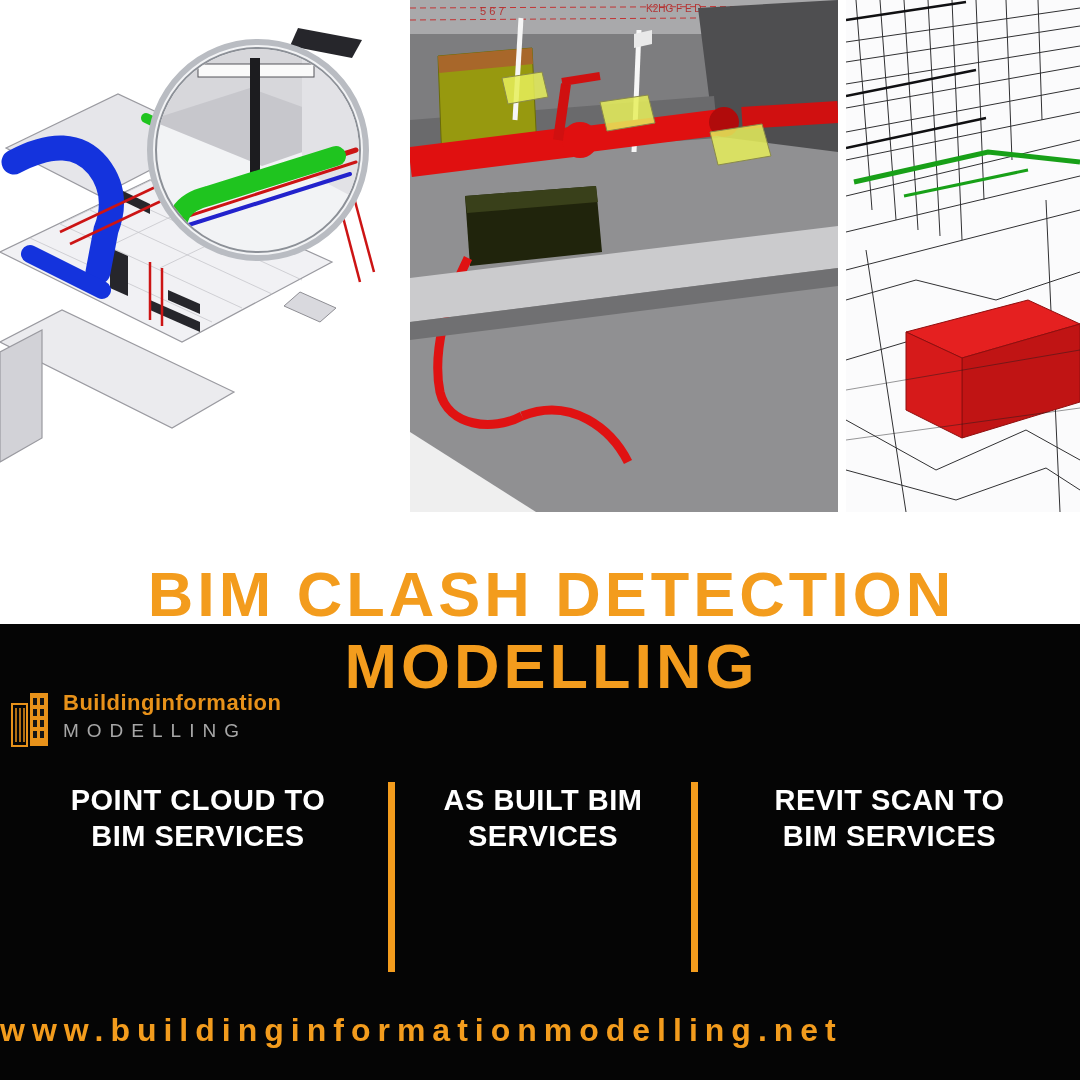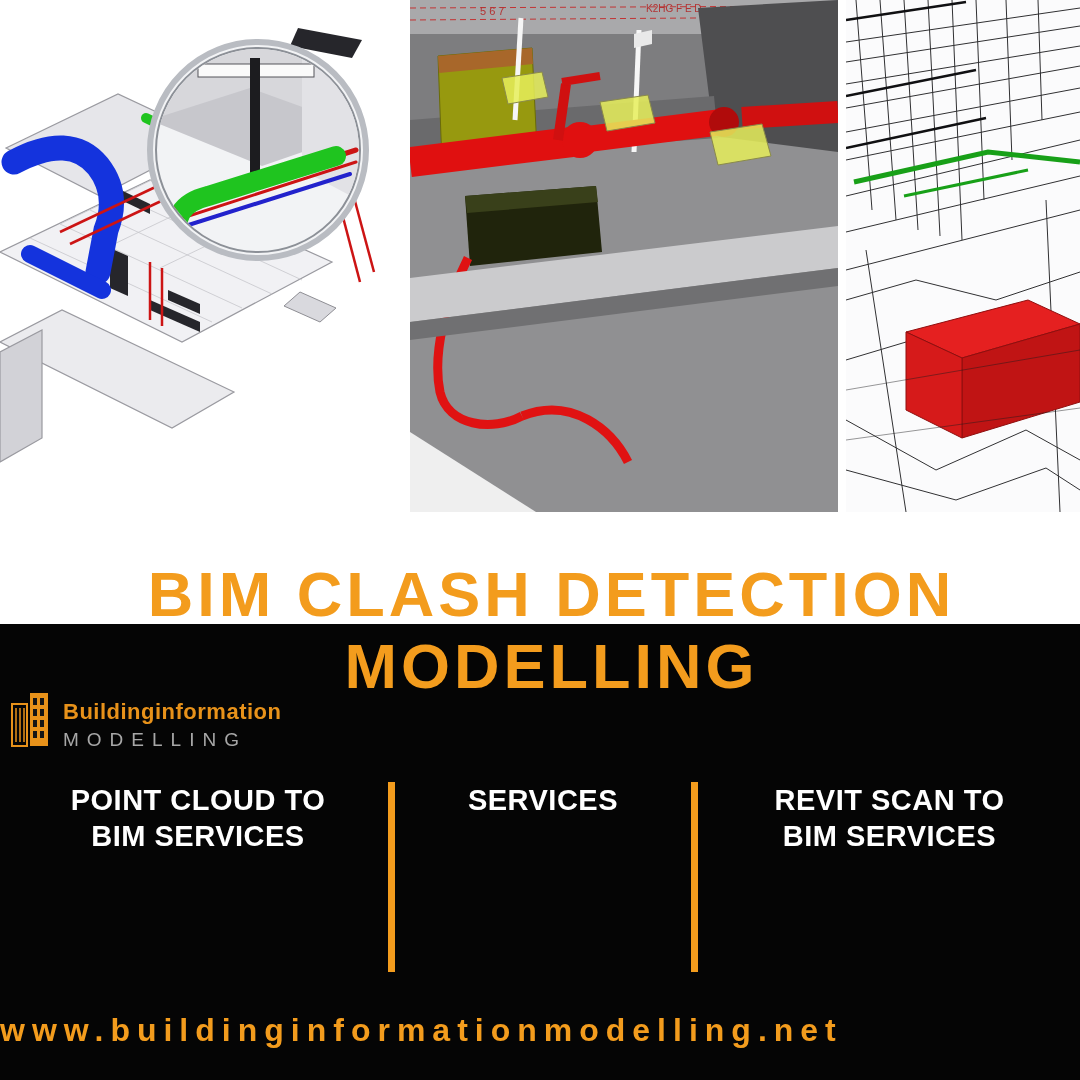--- a/index.html
+++ b/index.html
@@ -16,21 +16,21 @@
   .p-mid   { width:428px; }
   .p-right { width:234px; }
 
   
   .heading { position:absolute; top:558px; left:0; width:1080px; text-align:center;
              color:#F39C1D; font-weight:bold; font-size:63px; letter-spacing:4px; line-height:1.15;padding-left:23px; }
   .heading .hl { display:block; }
 
   
   .logo { position:absolute; top:690px; left:10px; display:flex; align-items:flex-start; gap:9px; }
-  .logo-text .l1 { color:#E8921A; font-size:22px; font-weight:bold; letter-spacing:0.5px;margin-top:9px; }
+  .logo-text .l1 { color:#E8921A; font-size:22px; font-weight:bold; letter-spacing:0.5px; }
   .logo-text .l2 { color:#A7A7A7; font-size:19px; font-weight:normal; letter-spacing:8px; margin-top:4px; }
 
   
   .services { position:absolute; top:782px; left:8px; width:1080px; height:190px;
               display:flex; align-items:flex-start; }
   .service { text-align:center; color:#ffffff; font-weight:bold; font-size:29px;
              line-height:1.25; letter-spacing:0.5px; text-transform:uppercase; }
   .svc-1 { width:380px; }
   .svc-2 { width:296px; }
   .svc-3 { width:383px; }
@@ -252,20 +252,21 @@
     </span>
   </div>
 
   <div class="services">
     <div class="service svc-1">
       <span class="sl">POINT CLOUD TO</span>
       <span class="sl">BIM SERVICES</span>
     </div>
     <div class="divider"></div>
     <div class="service svc-2">
+      <span class="sl">AS BUILT BIM</span>
       <span class="sl">SERVICES</span>
     </div>
     <div class="divider"></div>
     <div class="service svc-3">
       <span class="sl">REVIT SCAN TO</span>
       <span class="sl">BIM SERVICES</span>
     </div>
   </div>
 
   <div class="website">www.buildinginformationmodelling.net</div>

